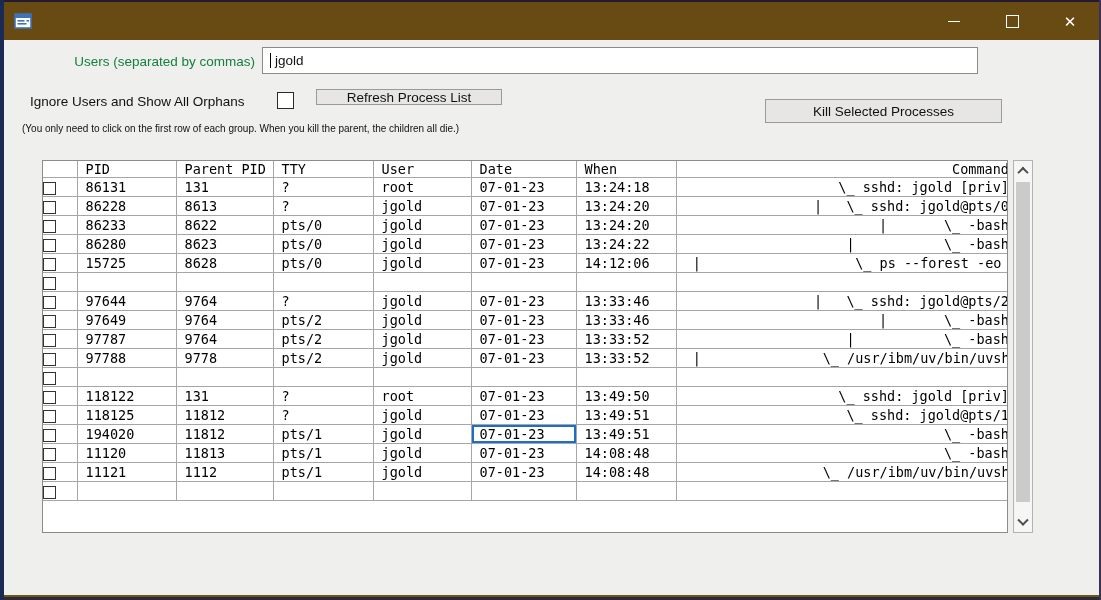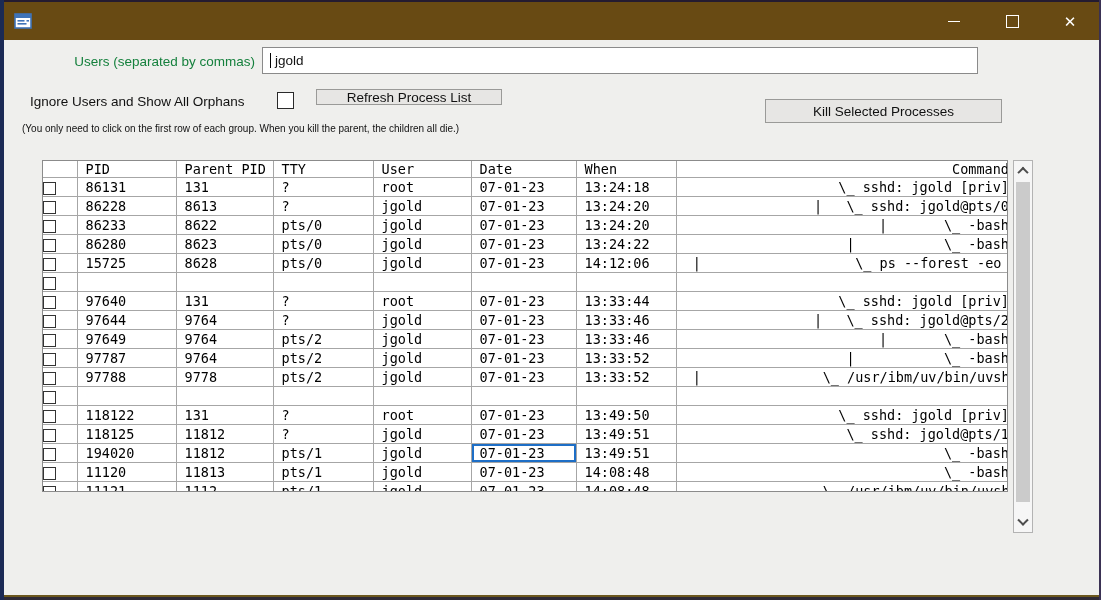--- a/index.html
+++ b/index.html
@@ -46,21 +46,21 @@
     position:absolute;background:#e7e6e4;border:1px solid #9a9a98;box-sizing:border-box;
     font-size:13.5px;color:#111;display:flex;align-items:center;justify-content:center;
     font-family:"Liberation Sans",sans-serif;
   }
   .btn-refresh{left:316px;top:89px;width:186px;height:16px;}
   .btn-kill{left:765px;top:99px;width:237px;height:24px;}
   .help-text{position:absolute;left:22px;top:123px;font-size:10px;color:#111;}
 
   
   .table-wrap{
-    position:absolute;left:42px;top:160px;width:966px;height:332px;
+    position:absolute;left:42px;top:160px;width:966px;height:373px;
     background:#fff;border:1px solid #8b8b8b;box-sizing:border-box;overflow:hidden;
   }
   table.proc{border-collapse:collapse;table-layout:fixed;width:964px;
     font-family:"DejaVu Sans Mono","Liberation Mono",monospace;font-size:13.5px;color:#000;}
   table.proc th,table.proc td{
     border:1px solid #a6a6a6;padding:0 0 0 8px;white-space:pre;overflow:hidden;
     font-weight:normal;text-align:left;vertical-align:middle;
   }
   table.proc th{height:16px;border-top:none;}
   table.proc td{height:18px;}
@@ -209,30 +209,20 @@
           <td></td>
           <td></td>
           <td></td>
           <td></td>
           <td></td>
           <td></td>
           <td class="cmd"></td>
         </tr>
         <tr>
           <td class="chk"><span class="row-cb"></span></td>
-          <td>97640</td>
-          <td>131</td>
-          <td>?</td>
-          <td>root</td>
-          <td>07-01-23</td>
-          <td>13:33:44</td>
-          <td class="cmd"> \_ sshd: jgold [priv]</td>
-        </tr>
-        <tr>
-          <td class="chk"><span class="row-cb"></span></td>
           <td>97644</td>
           <td>9764</td>
           <td>?</td>
           <td>jgold</td>
           <td>07-01-23</td>
           <td>13:33:46</td>
           <td class="cmd"> |   \_ sshd: jgold@pts/2</td>
         </tr>
         <tr>
           <td class="chk"><span class="row-cb"></span></td>

